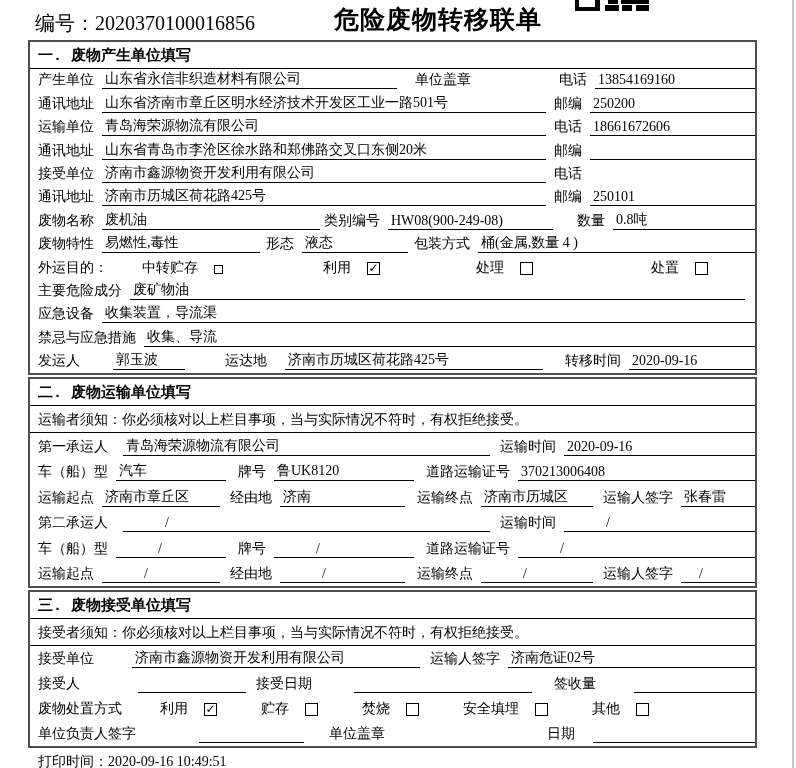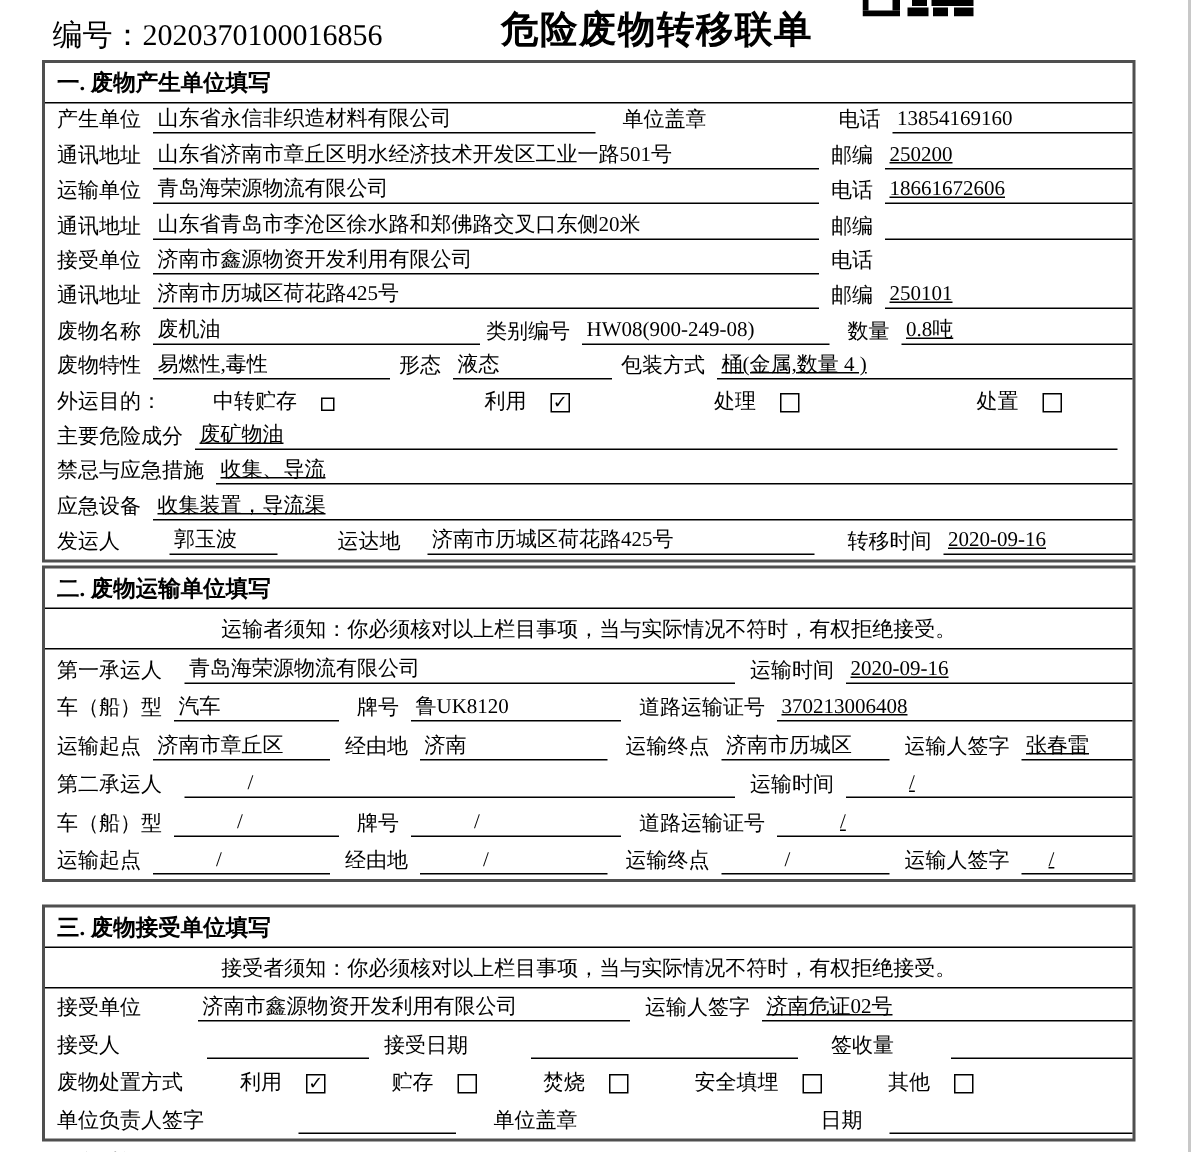--- a/index.html
+++ b/index.html
@@ -11,31 +11,31 @@
   .hdr { position:relative; height:40px; }
   .doc-no { position:absolute; left:35px; top:10px; font-size:20px; }
   .doc-title { position:absolute; left:438px; top:3px; transform:translateX(-50%);
                font-family:"Liberation Sans","DejaVu Sans",sans-serif; font-weight:bold;
                font-size:25px; letter-spacing:1px; white-space:nowrap; }
   .qr { position:absolute; left:575px; top:0; width:78px; height:11px; overflow:hidden; }
   .qr div { position:absolute; background:#000; }
 
   .box { margin-left:28px; width:729px; border:2px solid #4f4f4f; background:#fff; }
   .box + .box { margin-top:2px; }
-  .sec-title { font-family:Liberation Serif, serif; font-weight:bold;
+  .sec-title { font-family:Liberation Mono, monospace; font-weight:bold;
                font-size:15px; padding:4px 8px 3px 8px; border-bottom:1px solid #000; }
-  .notice { padding:5px 8px 4px 8px; border-bottom:1px solid #000; height:27px;text-align:center; }
+  .notice { padding:5px 8px 4px 8px; border-bottom:1px solid #000; height:27px; }
 
   .row { display:flex; align-items:flex-end; padding:0 0 3px 8px; }
   .h1 { height:23.4px; }
   .h2 { height:25.5px; }
   .h3 { height:25px; }
   .lbl { white-space:nowrap; flex:0 0 auto; margin-right:8px; }
   .u { border-bottom:1px solid #000; white-space:nowrap; padding:0 3px; flex:0 0 auto; min-height:17px; }
-  .ux { flex:1 1 auto;text-decoration:underline; }
+  .ux { flex:1 1 auto; }
   .sp { flex:1 1 auto; }
   .ind { padding-left:42px; }
   .ind-s { padding-left:18px; }
 
   .cb { flex:0 0 auto; width:13px; height:13px; border:1px solid #000; margin:0 0 2px 8px;
         font-size:12px; line-height:11px; text-align:center; overflow:hidden;
         font-family:"DejaVu Sans",sans-serif; }
   .cb.small { width:9px; height:9px; margin-bottom:3px; }
 
   .footer { margin:5px 0 0 38px; font-size:14px; }
@@ -104,21 +104,21 @@
     <span class="u" style="flex:0 0 444px">济南市历城区荷花路425号</span>
     <span class="lbl" style="margin-left:8px">邮编</span>
     <span class="u ux">250101</span>
   </div>
 
   <div class="row h1">
     <span class="lbl">废物名称</span>
     <span class="u" style="flex:0 0 218px">废机油</span>
     <span class="lbl" style="margin-left:4px">类别编号</span>
     <span class="u" style="flex:0 0 165px">HW08(900-249-08)</span>
-    <span class="lbl" style="margin-left:12px">数量</span>
+    <span class="lbl" style="margin-left:24px">数量</span>
     <span class="u ux">0.8吨</span>
   </div>
 
   <div class="row h1">
     <span class="lbl">废物特性</span>
     <span class="u" style="flex:0 0 158px">易燃性,毒性</span>
     <span class="lbl" style="margin-left:6px">形态</span>
     <span class="u" style="flex:0 0 106px">液态</span>
     <span class="lbl" style="margin-left:6px">包装方式</span>
     <span class="u ux">桶(金属,数量 4 )</span>
@@ -135,27 +135,27 @@
     <span class="lbl" style="margin-left:118px">处置</span>
     <span class="cb"></span>
   </div>
 
   <div class="row h1">
     <span class="lbl">主要危险成分</span>
     <span class="u ux" style="margin-right:10px">废矿物油</span>
   </div>
 
   <div class="row h1">
+    <span class="lbl">应急设备</span>
+    <span class="u ux">收集装置，导流渠</span>
+  </div>
+
+  <div class="row h1">
     <span class="lbl">禁忌与应急措施</span>
     <span class="u ux">收集、导流</span>
-  </div>
-
-  <div class="row h1">
-    <span class="lbl">应急设备</span>
-    <span class="u ux">收集装置，导流渠</span>
   </div>
 
   <div class="row h1">
     <span class="lbl">发运人</span>
     <span class="u" style="flex:0 0 72px;margin-left:25px">郭玉波</span>
     <span class="lbl" style="margin-left:40px">运达地</span>
     <span class="u" style="flex:0 0 258px;margin-left:10px">济南市历城区荷花路425号</span>
     <span class="lbl" style="margin-left:22px">转移时间</span>
     <span class="u ux">2020-09-16</span>
   </div>
@@ -213,21 +213,21 @@
     <span class="u ind" style="flex:0 0 118px">/</span>
     <span class="lbl" style="margin-left:10px">经由地</span>
     <span class="u ind" style="flex:0 0 125px">/</span>
     <span class="lbl" style="margin-left:12px">运输终点</span>
     <span class="u ind" style="flex:0 0 112px">/</span>
     <span class="lbl" style="margin-left:10px">运输人签字</span>
     <span class="u ux ind-s">/</span>
   </div>
 </div>
 
-<div class="box" style="margin-top:15px">
+<div class="box" style="margin-top:2px">
   <div class="sec-title">三. 废物接受单位填写</div>
   <div class="notice">接受者须知：你必须核对以上栏目事项，当与实际情况不符时，有权拒绝接受。</div>
 
   <div class="row h3">
     <span class="lbl">接受单位</span>
     <span class="u" style="flex:0 0 288px;margin-left:30px">济南市鑫源物资开发利用有限公司</span>
     <span class="lbl" style="margin-left:10px">运输人签字</span>
     <span class="u ux">济南危证02号</span>
   </div>
 

